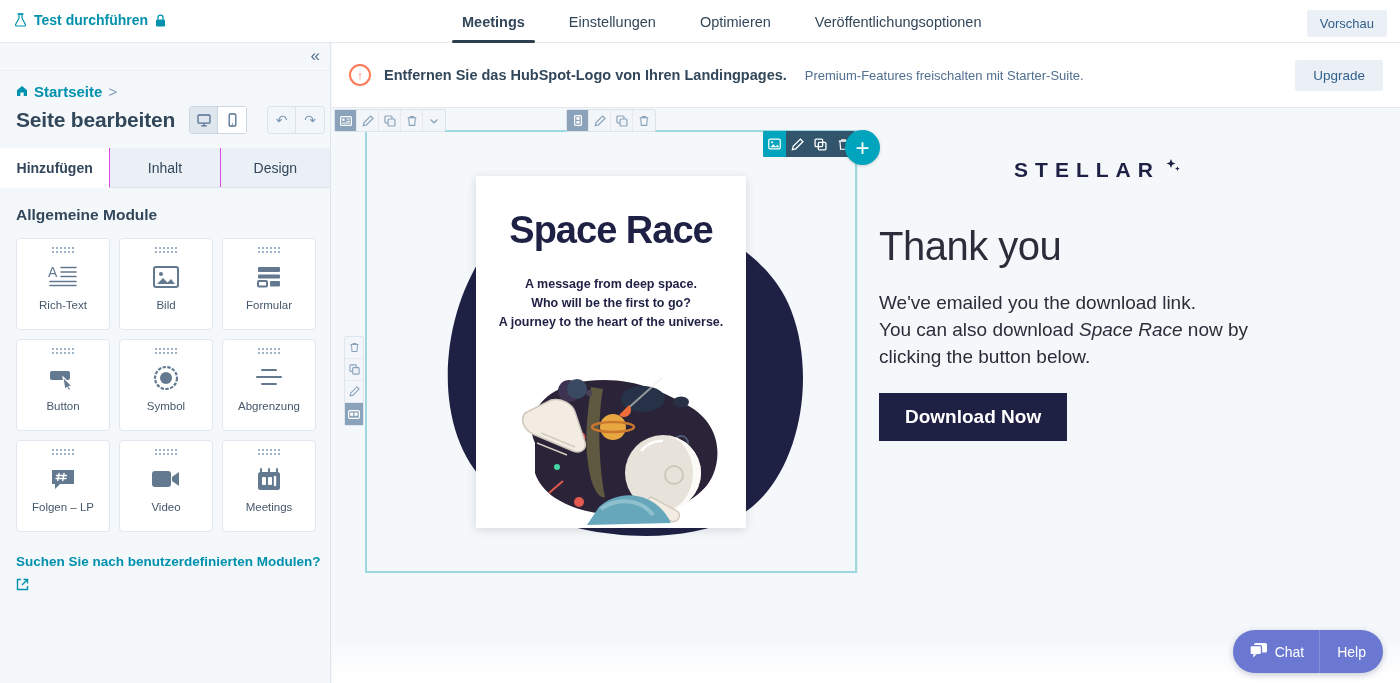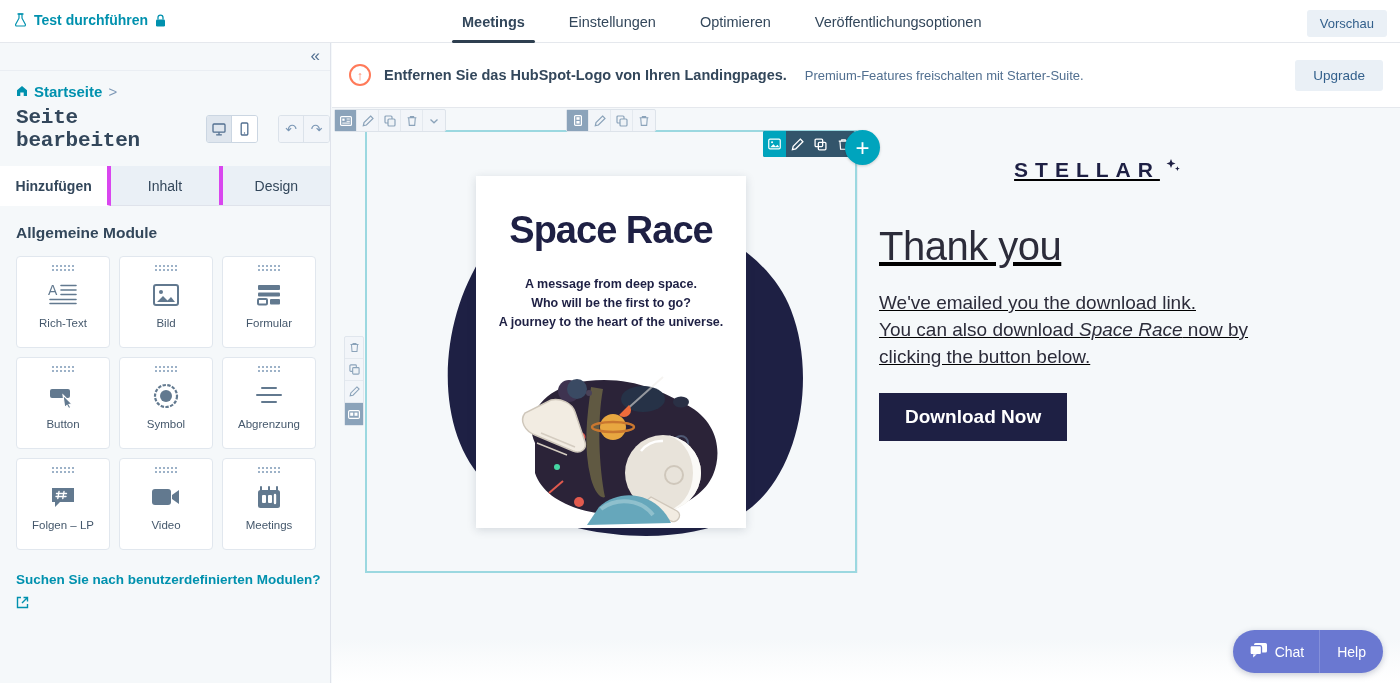--- a/index.html
+++ b/index.html
@@ -58,39 +58,39 @@
     font-size: 17px; cursor: pointer; line-height: 1;
   }
   .breadcrumb {
     display: flex; align-items: center; gap: 6px;
     padding: 12px 0 0 16px; font-size: 15px; color: #0091ae; font-weight: 600;
   }
   .breadcrumb .sep { color: #7c98b6; font-weight: 400; }
   .page-title-row {
     display: flex; align-items: center; padding: 6px 0 0 16px; gap: 14px;
   }
-  .page-title { font-size: 21px; font-weight: 700; color: #33475b; letter-spacing: -.2px; font-family: Liberation Mono, monospace; }
+  .page-title { font-size: 21px; font-weight: 700; color: #33475b; letter-spacing: -.2px; }
   .seg-group { display: flex; border: 1px solid #cbd6e2; border-radius: 3px; overflow: hidden; }
   .seg-btn {
     width: 28px; height: 26px; display: flex; align-items: center; justify-content: center;
     background: #ffffff; cursor: pointer; border-right: 1px solid #cbd6e2;
   }
   .seg-btn:last-child { border-right: none; }
   .seg-btn.active { background: #dfe6ee; }
   .undo-group { display: flex; border: 1px solid #dbe2ea; border-radius: 3px; overflow: hidden; margin-left: 6px; }
   .undo-btn {
     width: 28px; height: 26px; display: flex; align-items: center; justify-content: center;
     background: #f2f5f9; cursor: pointer; border-right: 1px solid #dbe2ea; color: #7c98b6; font-size: 14px;
   }
   .undo-btn:last-child { border-right: none; }
 
   .side-tabs { display: flex; margin-top: 14px; border-bottom: 1px solid #dfe3eb; }
   .side-tab {
     flex: 1; text-align: center; padding: 12px 0 11px; font-size: 14px; color: #33475b;
-    background: #eaf0f6; cursor: pointer; border-right: 4px solid #d946ef;
+    background: #eaf0f6; cursor: pointer; border-right: 1px solid #d946ef;
   }
   .side-tab:last-child { border-right: none; }
   .side-tab.active { background: #ffffff; font-weight: 700; border-bottom: 1px solid #ffffff; margin-bottom: -1px; }
 
   .sidebar-body { background: #f5f8fa; padding: 18px 14px 0 16px; }
   .section-title { font-size: 15.5px; font-weight: 700; color: #33475b; margin-bottom: 14px; }
   .module-grid { display: grid; grid-template-columns: repeat(3, 1fr); gap: 9px; }
   .module-card {
     background: #ffffff; border: 1px solid #e1e7ee; border-radius: 4px;
     height: 92px; display: flex; flex-direction: column; align-items: center;
@@ -181,21 +181,20 @@
     background: #f5f8fa;
   }
   .row-cols { display: flex; height: 443px; }
   .col-left {
     position: relative; width: 492px; border: 2px solid #9bd8e0;
     display: flex; align-items: center; justify-content: center; background: #f5f8fa;
   }
   .col-right {
     position: relative; flex: 1; border-left: 1px solid #e8ecf1; background: #f5f8fa;
     padding: 24px 40px 0 11px;
-    text-decoration: underline;
   }
 
   
   .poster {
     position: relative; width: 270px; height: 352px; background: #ffffff;
     box-shadow: 0 2px 9px rgba(30,40,60,.15); z-index: 3;
     display: flex; flex-direction: column; align-items: center; padding-top: 35px;
   }
   .poster-title {
     font-size: 38px; font-weight: 800; color: #1e2044; letter-spacing: -1px;

